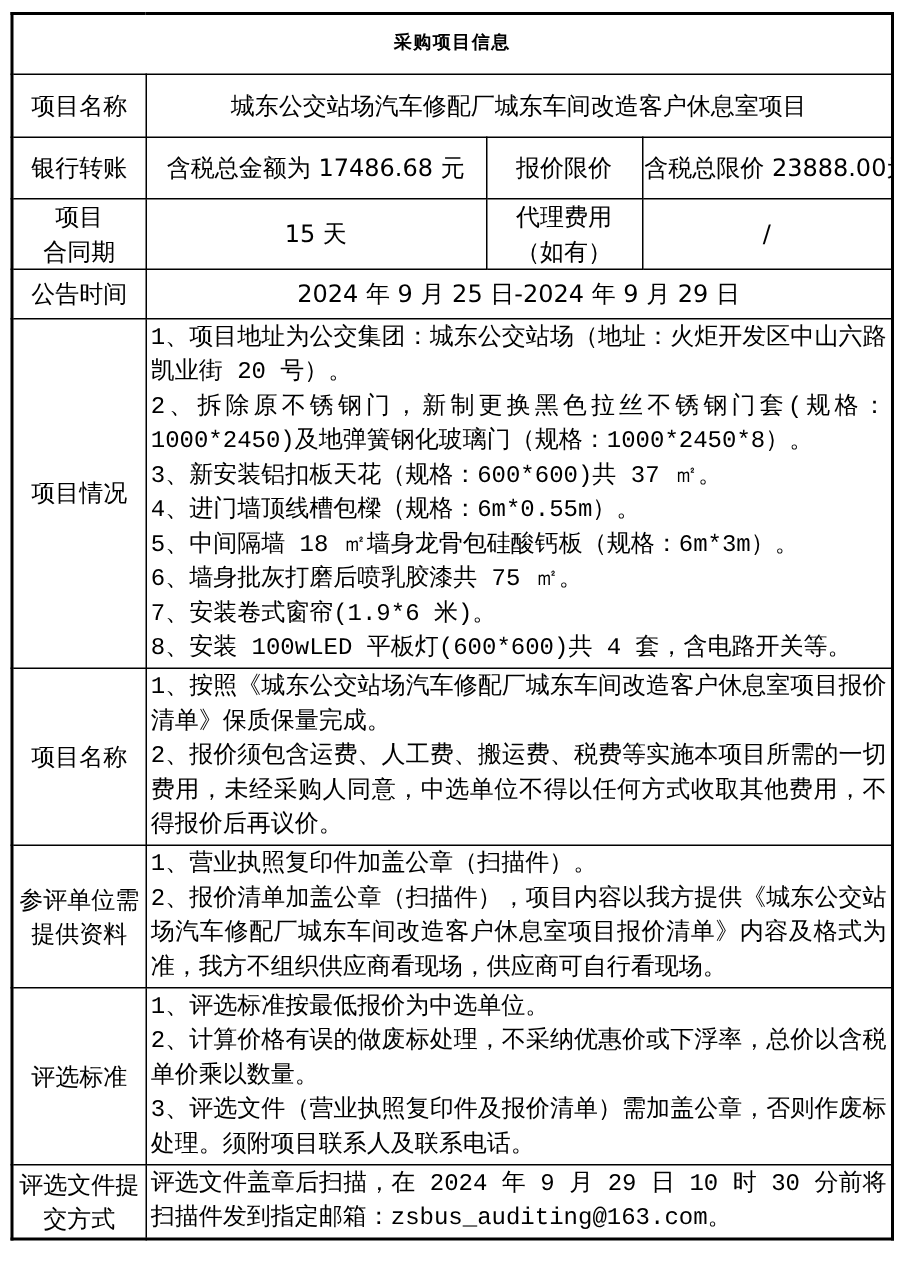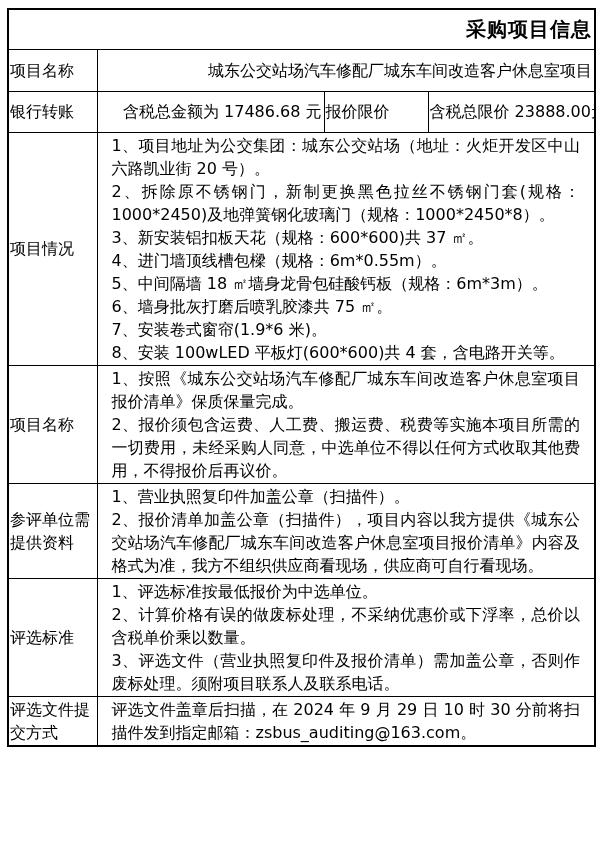--- a/index.html
+++ b/index.html
@@ -24,35 +24,38 @@
   }
   td{
     border:1px solid var(--border-color);
     font-size:16px;
     line-height:23px;
     padding:0 2px;
     vertical-align:middle;
     overflow:hidden;
   }
   td.title-cell{
-    font-size:20px;
+    font-size:12px;
     font-weight:bold;
-    text-align:right;
+    text-align:center;
     letter-spacing:1px;
+    font-family:Liberation Mono, monospace;
   }
   td.lbl{
+    text-align:center;
     padding:0 1px;
   }
   td.ctr{
-    text-align:right;
+    text-align:center;
   }
   td.para{
     text-align:left;
     vertical-align:middle;
-    padding:1px 14px;
+    padding:1px 3px;
+    font-family:Liberation Mono, monospace;
   }
   .para .item{
     text-align:justify;
     text-justify:inter-ideograph;
   }
   td.tight{
     padding:0 1px;
     text-align:center;
     white-space:nowrap;
   }
@@ -78,22 +81,38 @@
     <td colspan="3" class="ctr">城东公交站场汽车修配厂城东车间改造客户休息室项目</td>
   </tr>
 
   <tr style="height:41px">
     <td class="lbl">银行转账</td>
     <td class="ctr">含税总金额为 17486.68 元</td>
     <td class="lbl">报价限价</td>
     <td class="tight">含税总限价 23888.00元</td>
   </tr>
 
+  <tr style="height:45px">
+    <td class="lbl">
+      <div>项目</div>
+      <div>合同期</div>
+    </td>
+    <td class="ctr">15 天</td>
+    <td class="lbl">
+      <div>代理费用</div>
+      <div>（如有）</div>
+    </td>
+    <td class="ctr">/</td>
+  </tr>
 
 
+  <tr style="height:33px">
+    <td class="lbl">公告时间</td>
+    <td colspan="3" class="ctr">2024 年 9 月 25 日-2024 年 9 月 29 日</td>
+  </tr>
 
   <tr style="height:228px">
     <td class="lbl">项目情况</td>
     <td colspan="3" class="para">
       <div class="item">1、项目地址为公交集团：城东公交站场（地址：火炬开发区中山六路凯业街 20 号）。</div>
       <div class="item">2、拆除原不锈钢门，新制更换黑色拉丝不锈钢门套(规格：1000*2450)及地弹簧钢化玻璃门（规格：1000*2450*8）。</div>
       <div class="item">3、新安装铝扣板天花（规格：600*600)共 37 ㎡。</div>
       <div class="item">4、进门墙顶线槽包樑（规格：6m*0.55m）。</div>
       <div class="item">5、中间隔墙 18 ㎡墙身龙骨包硅酸钙板（规格：6m*3m）。</div>
       <div class="item">6、墙身批灰打磨后喷乳胶漆共 75 ㎡。</div>

